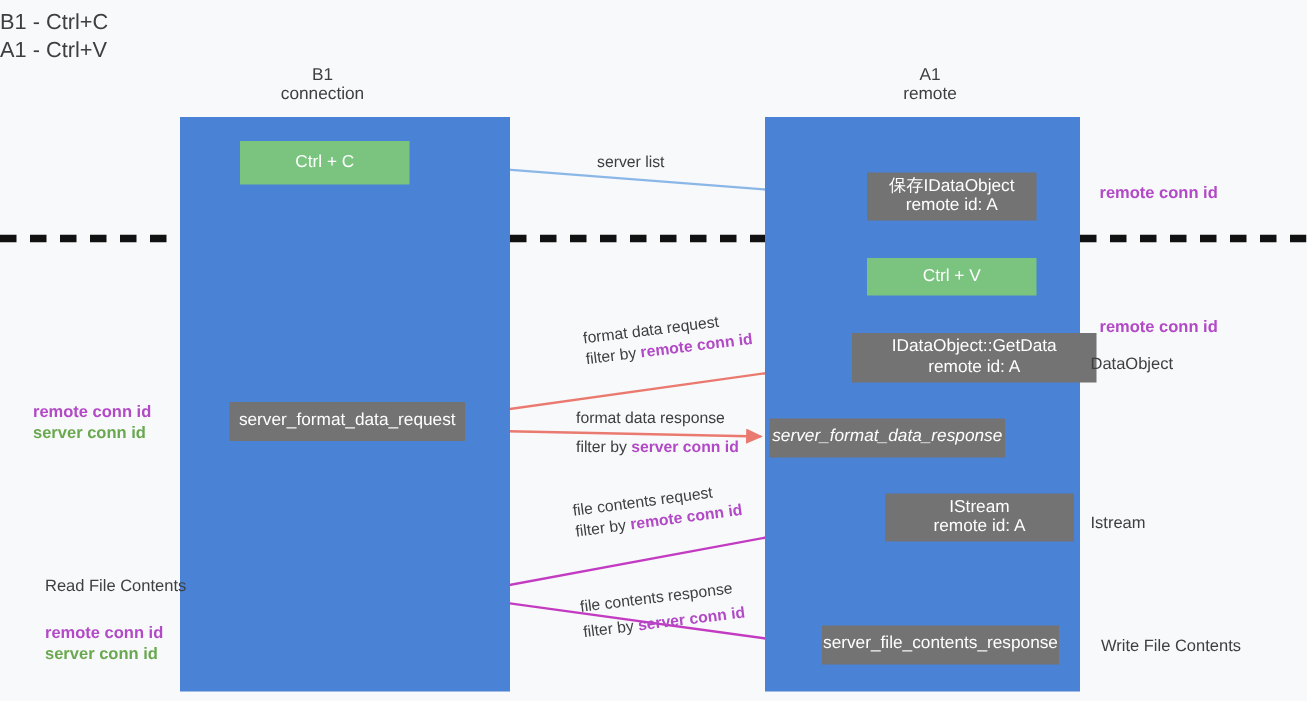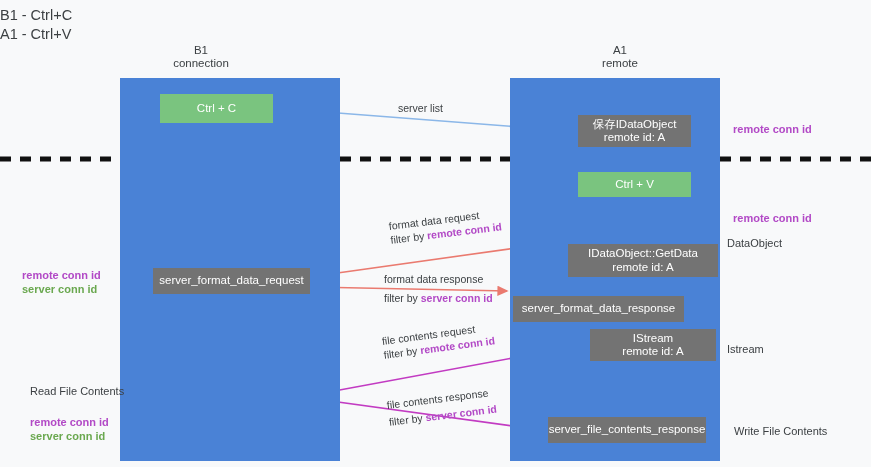--- a/index.html
+++ b/index.html
@@ -19,21 +19,21 @@
     left:0;top:6px;width:871px;text-align:left;
     font-size:14.5px;line-height:19px;color:#3c4043;
     white-space:pre-line;
   }
 
   
   .col-head{
     text-align:center;font-size:11.5px;line-height:13px;color:#3c4043;
     white-space:pre-line;
   }
-  #head-b1{left:126px;top:44px;width:150px;}
+  #head-b1{left:140px;top:44px;width:150px;}
   #head-a1{left:545px;top:44px;width:150px;}
 
   
   .lane{background:#4a82d6;}
   #lane-b1{left:120px;top:78px;width:220px;height:383px;}
   #lane-a1{left:510px;top:78px;width:210px;height:383px;}
 
   
   .box{
     box-sizing:border-box;
@@ -43,23 +43,23 @@
     color:#ffffff;
     white-space:pre-line;
     padding:2px 4px;
   }
   .box.green{background:#7ac47f;}
   .box.orange{background:#737373;}
 
   #box-ctrlc{left:160px;top:94px;width:113px;height:29px;}
   #box-idataobject{left:578px;top:115px;width:113px;height:32px;}
   #box-ctrlv{left:578px;top:172px;width:113px;height:25px;}
-  #box-getdata{left:568px;top:244px;width:150px;height:33px;}
+  #box-getdata{left:568px;top:222px;width:163px;height:33px;}
   #box-sfdreq{left:153px;top:268px;width:157px;height:26px;}
-  #box-sfdresp{left:513px;top:296px;width:171px;height:26px;}
+  #box-sfdresp{left:513px;top:279px;width:157px;height:26px;font-style:italic;}
   #box-istream{left:590px;top:329px;width:126px;height:32px;}
   #box-sfcreq{left:150px;top:384px;width:162px;height:26px;}
   #box-sfcresp{left:548px;top:417px;width:158px;height:26px;}
 
   
   .side{font-size:11px;line-height:14px;}
   .purple{color:#b249c6;font-weight:bold;}
   .green-t{color:#6aa84f;font-weight:bold;}
   .plain{color:#3c4043;font-weight:normal;}
 

